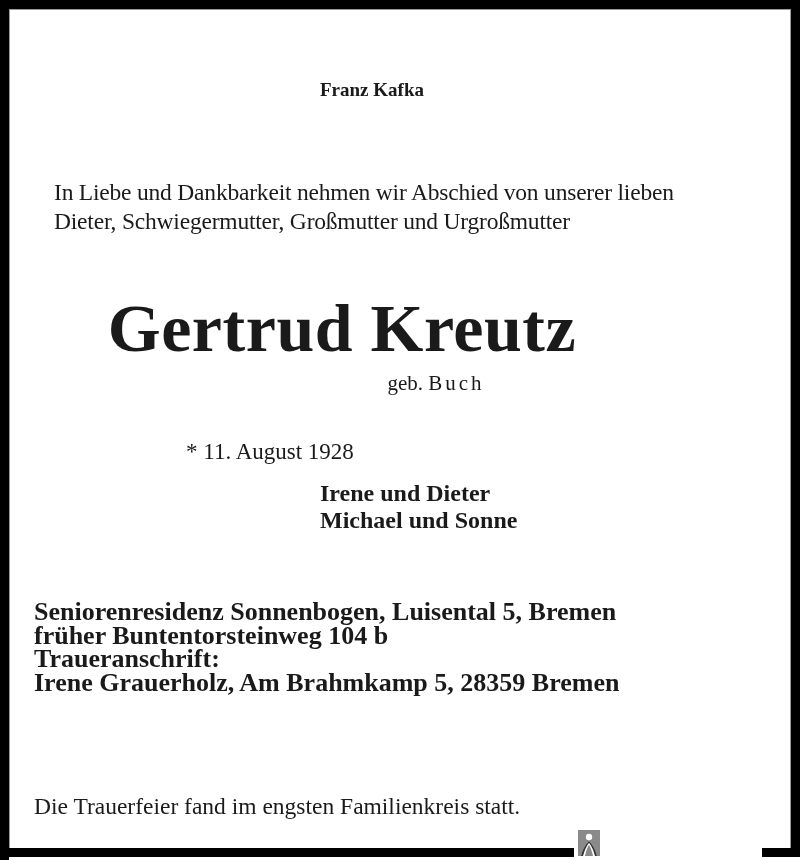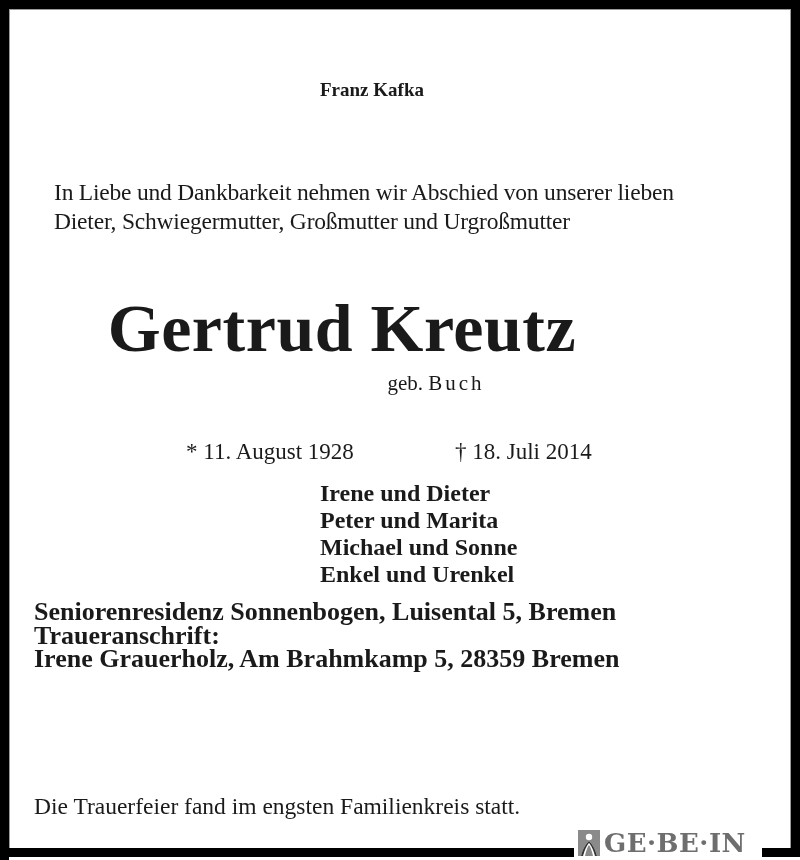--- a/index.html
+++ b/index.html
@@ -64,39 +64,36 @@
 
 <div class="name">Gertrud Kreutz</div>
 
 <div class="maiden">
   <span>geb.</span>
   <span class="surname">Buch</span>
 </div>
 
 <div class="dates">
   <span>* 11. August 1928</span>
-  <span class="death">† 18. Juli 2014</span>
 </div>
 
 <div class="mourners">
   <div>Irene und Dieter</div>
-  <div>Peter und Marita</div>
   <div>Michael und Sonne</div>
-  <div>Enkel und Urenkel</div>
 </div>
 
 <div class="address">
   <div>Seniorenresidenz Sonnenbogen, Luisental 5, Bremen</div>
+  <div>früher Buntentorsteinweg 104 b</div>
   <div>Traueranschrift:</div>
   <div>Irene Grauerholz, Am Brahmkamp 5, 28359 Bremen</div>
 </div>
 
 <div class="ceremony">Die Trauerfeier fand im engsten Familienkreis statt.</div>
 
 <div class="logo">
   <svg class="logo-icon" viewBox="0 0 22 26">
     <rect x="0" y="0" width="22" height="26" fill="#8a8a8a"></rect>
     <circle cx="11" cy="7" r="3.2" fill="#ffffff"></circle>
     <path d="M11 11 C 8 14, 5 18, 3 26 L 7 26 C 8 21, 9.5 17, 11 15 C 12.5 17, 14 21, 15 26 L 19 26 C 17 18, 14 14, 11 11 Z" fill="#ffffff"></path>
     <path d="M11 11 C 8 14, 5 18, 3 26 L 5 26 C 7 19, 9 15, 11 13 C 13 15, 15 19, 17 26 L 19 26 C 17 18, 14 14, 11 11 Z" fill="#333333"></path>
   </svg>
-  <span class="logo-text">GE·BE·IN</span>
 </div>
 
 </body></html>

